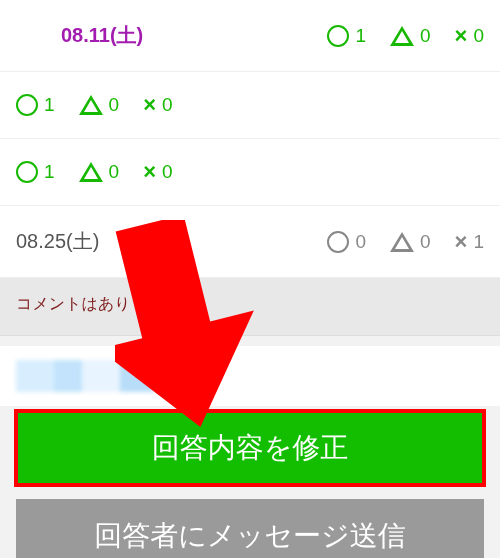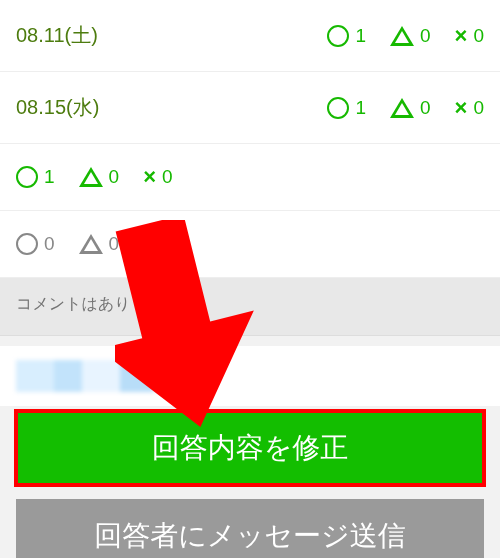--- a/index.html
+++ b/index.html
@@ -13,21 +13,21 @@
     }
     .list { background: #fff; }
     .row {
       display: flex;
       align-items: center;
       justify-content: space-between;
       padding: 22px 16px;
       border-bottom: 1px solid #eee;
       font-size: 20px;
     }
-    .row.green .date { color: #4d7c0f; font-weight: 400; }
+    .row.green .date { color: #a21caf; font-weight: 700; margin-left: 45px; }
     .row.green .counts { color: #16b900; }
     .row.gray .date { color: #555; }
     .row.gray .counts { color: #888; }
     .counts { display: flex; gap: 24px; align-items: center; font-size: 19px; }
     .count-item { display: inline-flex; align-items: center; gap: 6px; }
     .sym-circle {
       width: 22px; height: 22px; display: inline-block;
       border: 2.5px solid currentColor; border-radius: 50%;
     }
     .sym-tri {
@@ -41,21 +41,21 @@
       content: ""; position: absolute;
       left: -7px; top: 5px;
       width: 0; height: 0;
       border-left: 7px solid transparent;
       border-right: 7px solid transparent;
       border-bottom: 12px solid #fff;
     }
     .sym-x { font-size: 22px; font-weight: bold; line-height: 1; }
     .comment-bar {
       background: #e8e8e8;
-      color: #737373;
+      color: #7f1d1d;
       padding: 16px 16px 20px 16px;
       font-size: 16px;
       border-bottom: 1px solid #ddd;
     }
     .blur-section {
       background: #fff;
       padding: 14px 16px;
       margin-top: 10px;
     }
     .blur-content {
@@ -108,21 +108,20 @@
           <span class="sym-tri"></span>
           <span>0</span>
         </span>
       <span class="count-item">
           <span class="sym-x">×</span>
           <span>0</span>
         </span>
     </span>
   </div>
   <div class="row green">
-    <span class="date">08.15(水)</span>
     <span class="counts">
       <span class="count-item">
           <span class="sym-circle"></span>
           <span>1</span>
         </span>
       <span class="count-item">
           <span class="sym-tri"></span>
           <span>0</span>
         </span>
       <span class="count-item">
@@ -141,20 +140,21 @@
           <span class="sym-tri"></span>
           <span>0</span>
         </span>
       <span class="count-item">
           <span class="sym-x">×</span>
           <span>0</span>
         </span>
     </span>
   </div>
   <div class="row gray">
+    <span class="date">08.25(土)</span>
     <span class="counts">
       <span class="count-item">
           <span class="sym-circle"></span>
           <span>0</span>
         </span>
       <span class="count-item">
           <span class="sym-tri"></span>
           <span>0</span>
         </span>
       <span class="count-item">

